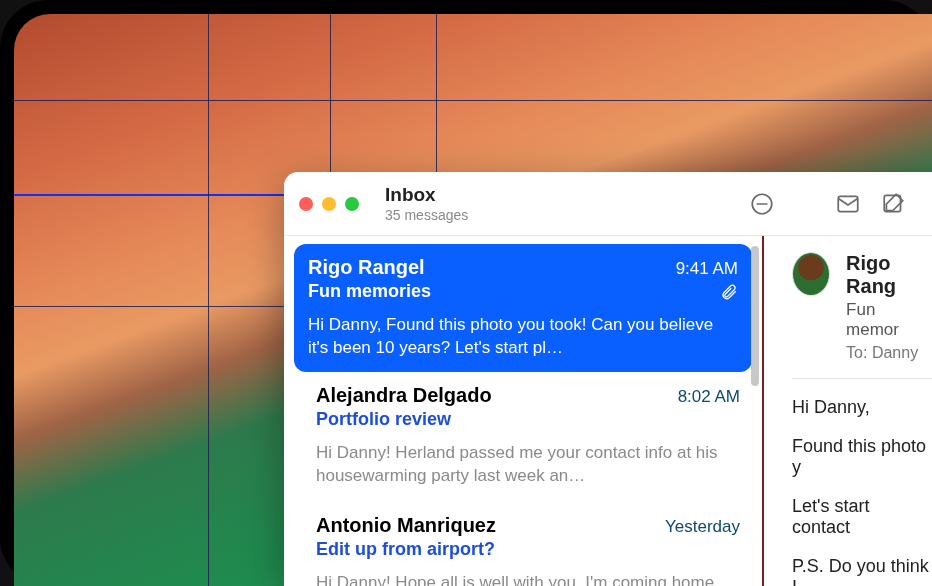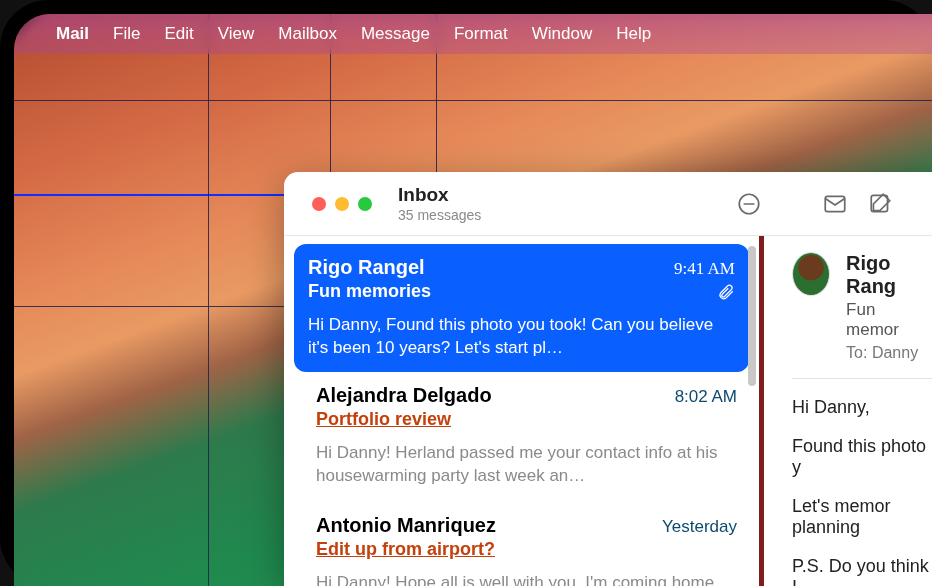--- a/index.html
+++ b/index.html
@@ -44,48 +44,48 @@
     background: #fff;
     border-top-left-radius: 14px;
     box-shadow: 0 10px 40px rgba(0,0,0,0.35);
     display: flex;
     flex-direction: column;
   }
   .titlebar {
     height: 64px;
     display: flex;
     align-items: center;
-    padding: 0 28px;
+    padding: 0 15px;
     border-bottom: 1px solid #e6e6e6;
   }
   .traffic { display:flex; gap:9px; margin-right: 26px; }
   .dot { width:14px; height:14px; border-radius:50%; }
   .dot.r{background:#ff5f57;} .dot.y{background:#febc2e;} .dot.g{background:#28c840;}
   .title-stack { display:flex; flex-direction:column; line-height:1.2; }
   .title-stack .ti { font-size:19px; font-weight:700; color:#222; }
   .title-stack .sub { font-size:14px; color:#8a8a8a; }
   .tb-spacer { flex:1; }
   .tb-btn { width:46px; height:36px; display:flex; align-items:center; justify-content:center; color:#6b6b6b; }
   .tb-btn svg{ width:26px; height:26px; stroke:#6b6b6b; fill:none; stroke-width:1.6; }
 
   .content { flex:1; display:flex; min-height:0; }
-  .list { width: 480px; border-right: 5px solid #7f1d1d; overflow:hidden; position:relative; padding-top:8px;}
+  .list { width: 480px; border-right: 2px solid #7f1d1d; overflow:hidden; position:relative; padding-top:8px;}
   .scroll-track { position:absolute; right:3px; top:10px; width:8px; height:140px; background:#c8c8c8; border-radius:4px; }
 
   .msg { padding: 12px 22px 14px 32px; }
   .msg .row1 { display:flex; justify-content:space-between; align-items:baseline; }
   .msg .sender { font-size:20px; font-weight:700; }
   .msg .time { font-size:17px; }
   .msg .subj { font-size:18px; font-weight:600; margin-top:2px; display:flex; align-items:center; justify-content:space-between;}
   .msg .prev { font-size:17px; margin-top:12px; line-height:1.35; max-height:2.7em; overflow:hidden; }
   .msg.sel { background:#0a60ff; color:#fff; border-radius:12px; margin:0 10px; padding:12px 14px;}
-  .msg.sel .time{ color:#fff;font-family:Liberation Serif, serif; }
+  .msg.sel .time{ color:#fff; }
   .msg:not(.sel) .sender{ color:#000; }
   .msg:not(.sel) .time{ color:#0c4a6e; }
-  .msg:not(.sel) .subj{ color:#c2410c;text-decoration:underline; }
+  .msg:not(.sel) .subj{ color:#1d4ed8; }
   .msg:not(.sel) .prev{ color:#8a8a8a; }
   .clip { width:18px; height:18px; }
 
   .reader { flex:1; padding: 16px 0 0 28px; color:#222; overflow:hidden;}
   .reader-head { display:flex; gap:16px; align-items:flex-start; }
   .avatar { width:44px;height:44px;border-radius:50%; background: radial-gradient(circle at 50% 35%, #6b3b1e 0 38%, #2b6e2f 40% 100%); border:1px solid #ddd;}
   .rh-stack .from { font-size:20px; font-weight:700; }
   .rh-stack .subj2 { font-size:17px; color:#555; margin-top:2px;}
   .rh-stack .to   { font-size:16px; color:#777; margin-top:4px;}
   .reader hr { border:none; border-top:1px solid #e3e3e3; margin:16px 0 18px 0; }
@@ -103,32 +103,20 @@
 <div class="device">
   <div class="screen">
 
     <div class="guide h" style="top:86px"></div>
     <div class="guide h blue" style="top:180px"></div>
     <div class="guide h" style="top:292px"></div>
     <div class="guide v" style="left:194px"></div>
     <div class="guide v" style="left:316px"></div>
     <div class="guide v" style="left:422px"></div>
 
-    <div class="menubar">
-      <span class="apple"></span>
-      <span class="item app">Mail</span>
-      <span class="item">File</span>
-      <span class="item">Edit</span>
-      <span class="item">View</span>
-      <span class="item">Mailbox</span>
-      <span class="item">Message</span>
-      <span class="item">Format</span>
-      <span class="item">Window</span>
-      <span class="item">Help</span>
-    </div>
 
     <div class="mail-window">
       <div class="titlebar">
         <div class="traffic">
           <div class="dot r"></div>
           <div class="dot y"></div>
           <div class="dot g"></div>
         </div>
         <div class="title-stack">
           <span class="ti">Inbox</span>
@@ -205,21 +193,21 @@
               <div class="subj2">Fun memor</div>
               <div class="to">
                 <span>To:</span>
                 <span>Danny</span>
               </div>
             </div>
           </div>
           <hr>
           <p>Hi Danny,</p>
           <p>Found this photo y</p>
-          <p>Let's memor planning</p>
+          <p>Let's start contact</p>
           <p>P.S. Do you think I</p>
 
         </div>
       </div>
     </div>
 
   </div>
 </div>
 
 </body></html>

